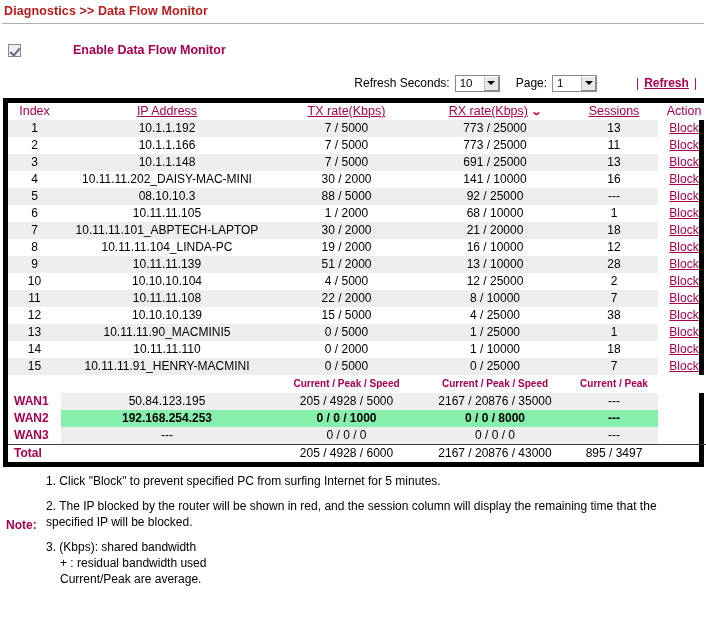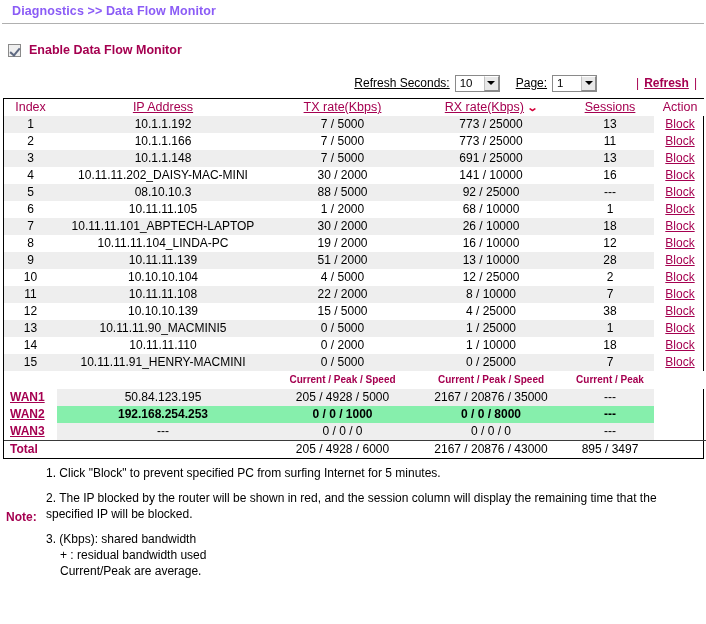--- a/index.html
+++ b/index.html
@@ -11,39 +11,39 @@
     width: 706px;
     height: 624px;
     font-family: "Liberation Sans", sans-serif;
     font-size: 12px;
     color: #000000;
     overflow: hidden;
   }
 
   
   .breadcrumb {
-    color: #8b5cf6;
+    color: #b91c1c;
     font-weight: bold;
     font-size: 12.5px;
     padding: 4px 0 5px 4px;
     letter-spacing: 0.1px;
-    margin-left: 8px;
   }
   .breadcrumb-rule {
     border-bottom: 1px solid #b0b0b0;
     margin: 0 2px 0 2px;
     height: 0;
   }
 
   
   .enable-row {
     display: flex;
     align-items: center;
     margin: 18px 0 0 8px;
     height: 16px;
+    gap: 44px;
   }
   .chk {
     width: 13px;
     height: 13px;
     border: 1px solid #8a8a8a;
     background: #efefef;
     position: relative;
     display: inline-block;
     box-sizing: border-box;
     flex: 0 0 auto;
@@ -72,21 +72,20 @@
     align-items: center;
     margin-top: 14px;
     height: 22px;
     padding-right: 4px;
   }
   .controls-spacer { flex: 1 1 auto; }
   .ctrl-label {
     font-size: 12px;
     color: #000;
     margin-right: 5px;
-    text-decoration: underline;
   }
   .winselect {
     display: inline-flex;
     align-items: stretch;
     border: 1px solid #8a8a8a;
     background: #ffffff;
     height: 17px;
     box-sizing: border-box;
     font-size: 11.5px;
     margin-right: 16px;
@@ -127,21 +126,21 @@
   .refresh-link {
     color: #A50050;
     text-decoration: underline;
     font-weight: bold;
     cursor: pointer;
   }
 
   
   .tbl-wrap {
     margin: 4px 2px 0 3px;
-    border: 1px solid #000000;
+    border: 5px solid #000000;
     box-sizing: border-box;
   }
   table.dfm {
     border-collapse: collapse;
     width: 100%;
     table-layout: fixed;
     font-size: 12px;
   }
   table.dfm td, table.dfm th {
     padding: 0;
@@ -199,21 +198,20 @@
     height: 18px;
     line-height: 18px;
     background: #ffffff;
   }
   tr.wan td.wanlabel {
     color: #A50050;
     font-weight: bold;
     text-align: left;
     padding-left: 6px;
     background: #ffffff;
-    text-decoration: underline;
   }
   tr.wan td.sh { background: #eeeeee; }
   tr.wan.plain td.sh { background: #86efac; font-weight: bold; }
   tr.total td {
     border-top: 1px solid #3a3a3a;
   }
   tr.total td.wanlabel {
     color: #A50050;
     font-weight: bold;
     text-align: left;
@@ -339,21 +337,21 @@
           <td class="sh">10.11.11.105</td>
           <td class="sh">1 / 2000</td>
           <td class="sh">68 / 10000</td>
           <td class="sh">1</td>
           <td class="blockcell"><span>Block</span></td>
         </tr>
         <tr class="shade">
           <td class="sh">7</td>
           <td class="sh">10.11.11.101_ABPTECH-LAPTOP</td>
           <td class="sh">30 / 2000</td>
-          <td class="sh">26 / 10000</td>
+          <td class="sh">21 / 20000</td>
           <td class="sh">18</td>
           <td class="blockcell"><span>Block</span></td>
         </tr>
         <tr class="plain">
           <td class="sh">8</td>
           <td class="sh">10.11.11.104_LINDA-PC</td>
           <td class="sh">19 / 2000</td>
           <td class="sh">16 / 10000</td>
           <td class="sh">12</td>
           <td class="blockcell"><span>Block</span></td>

